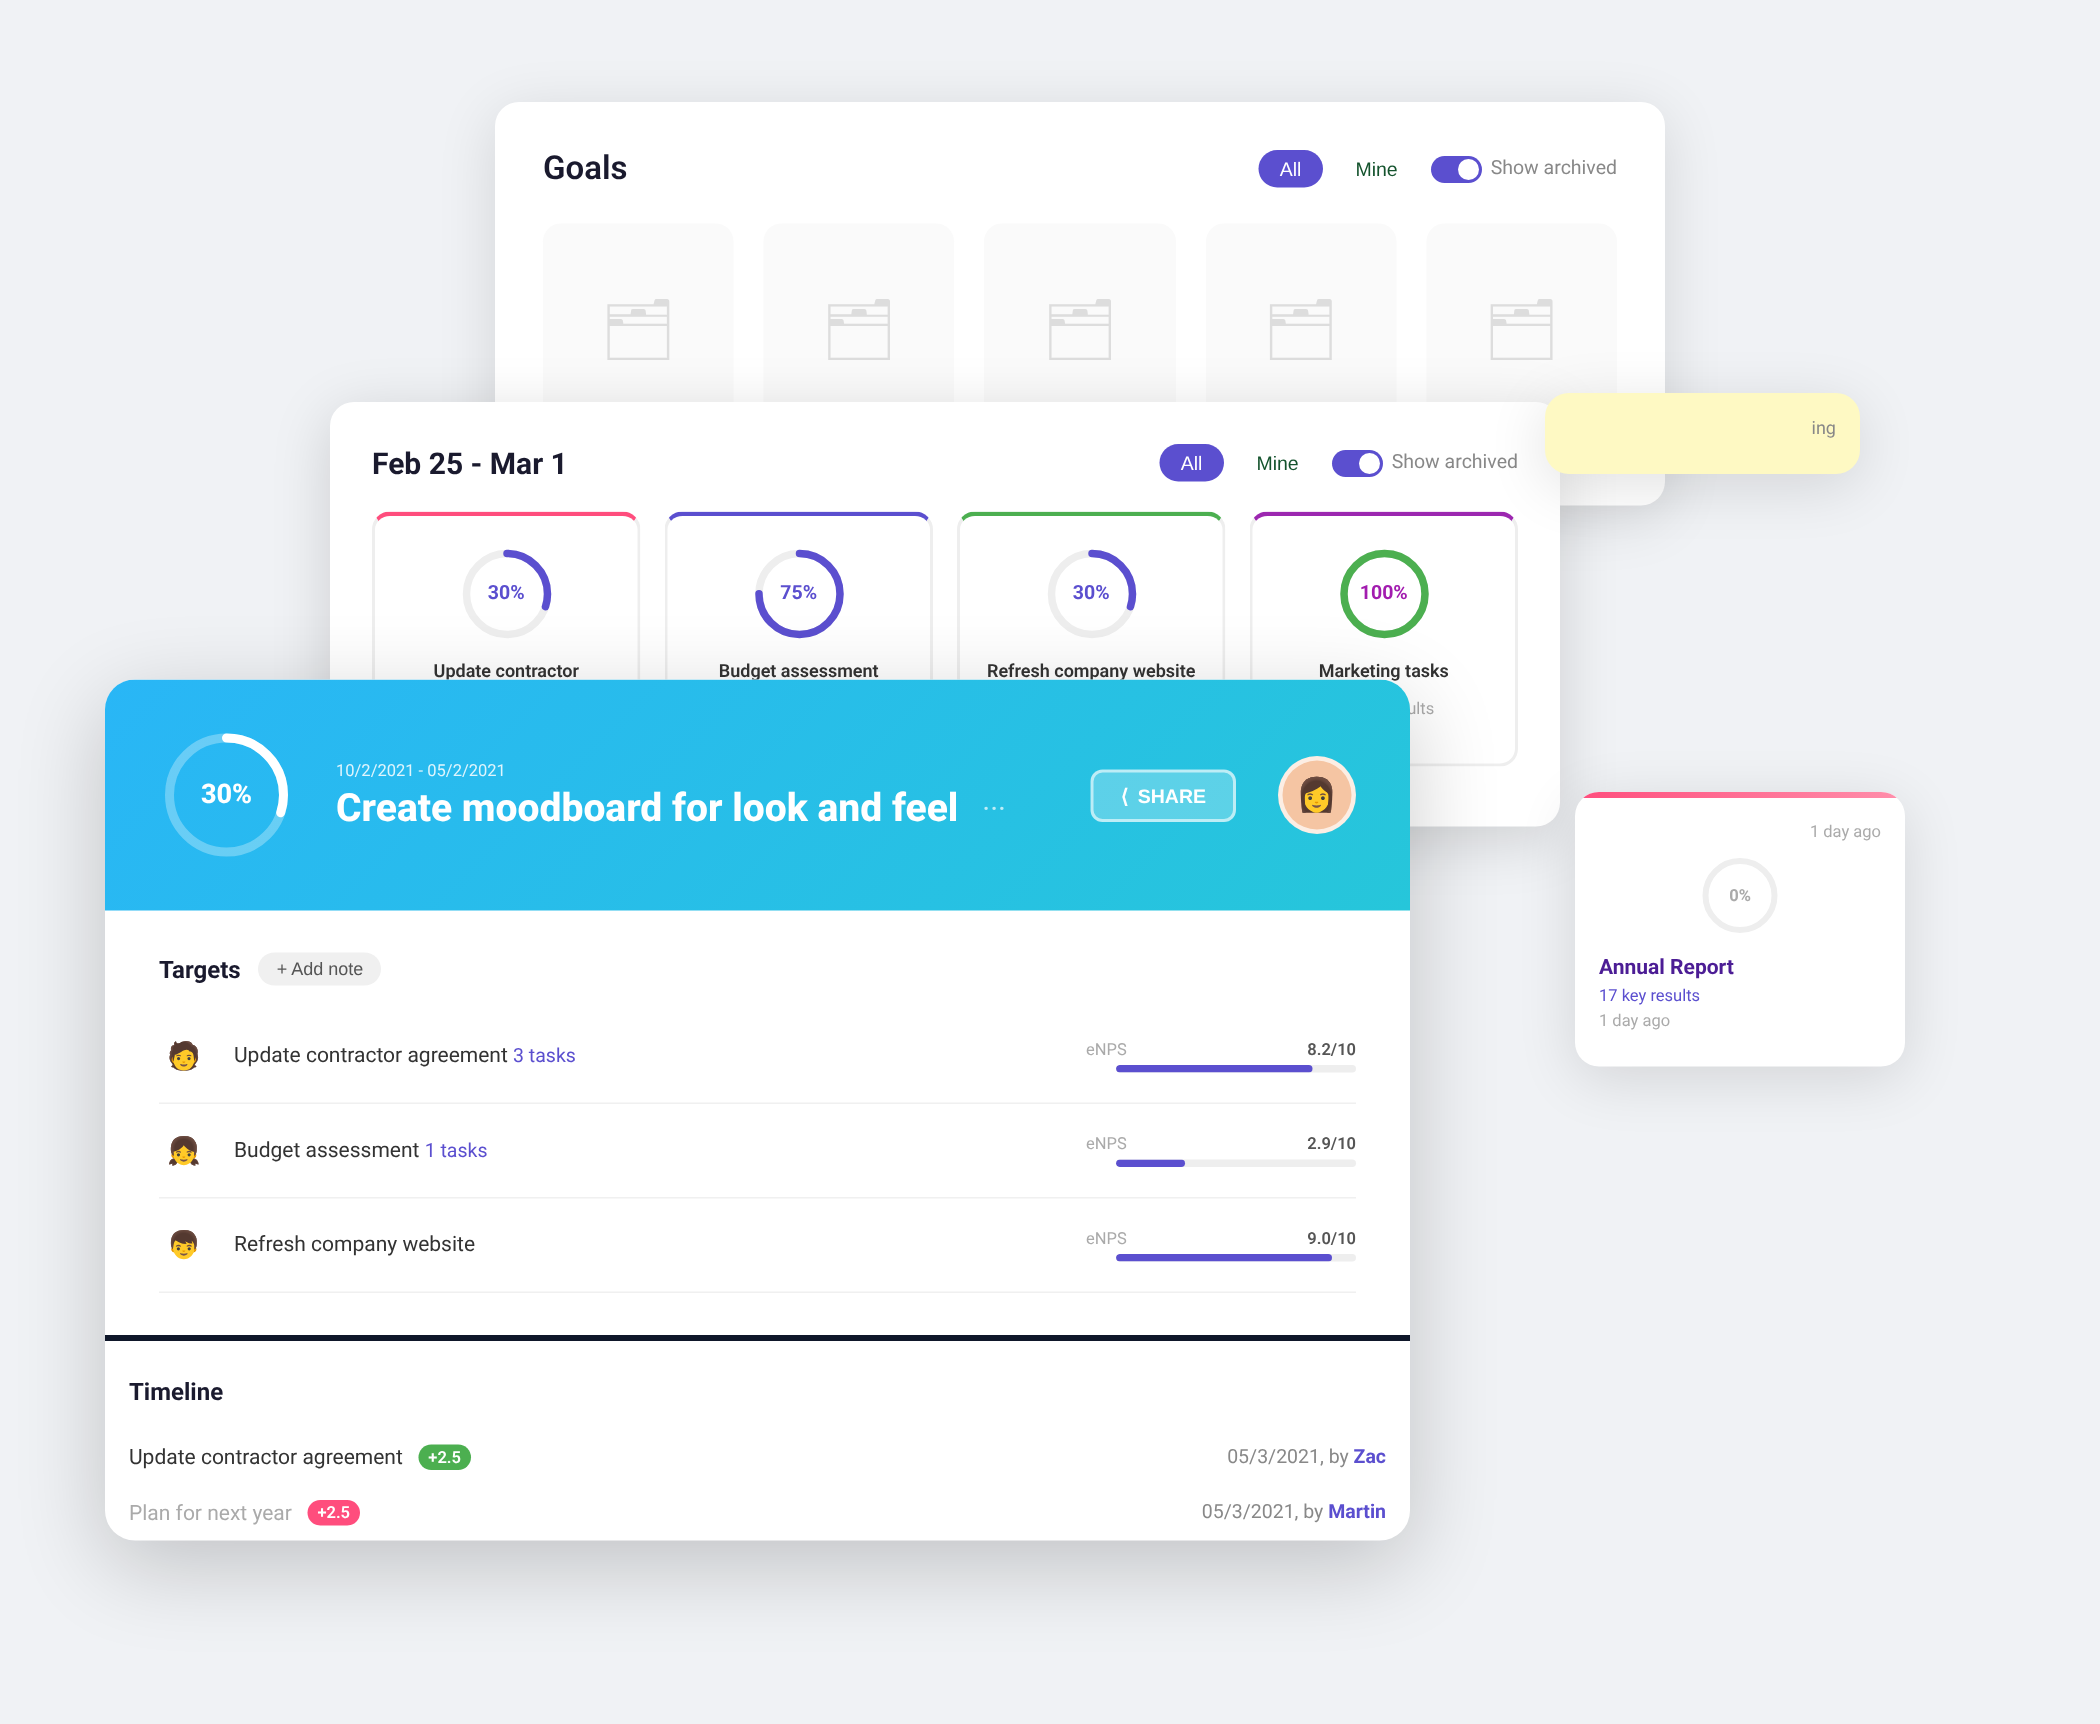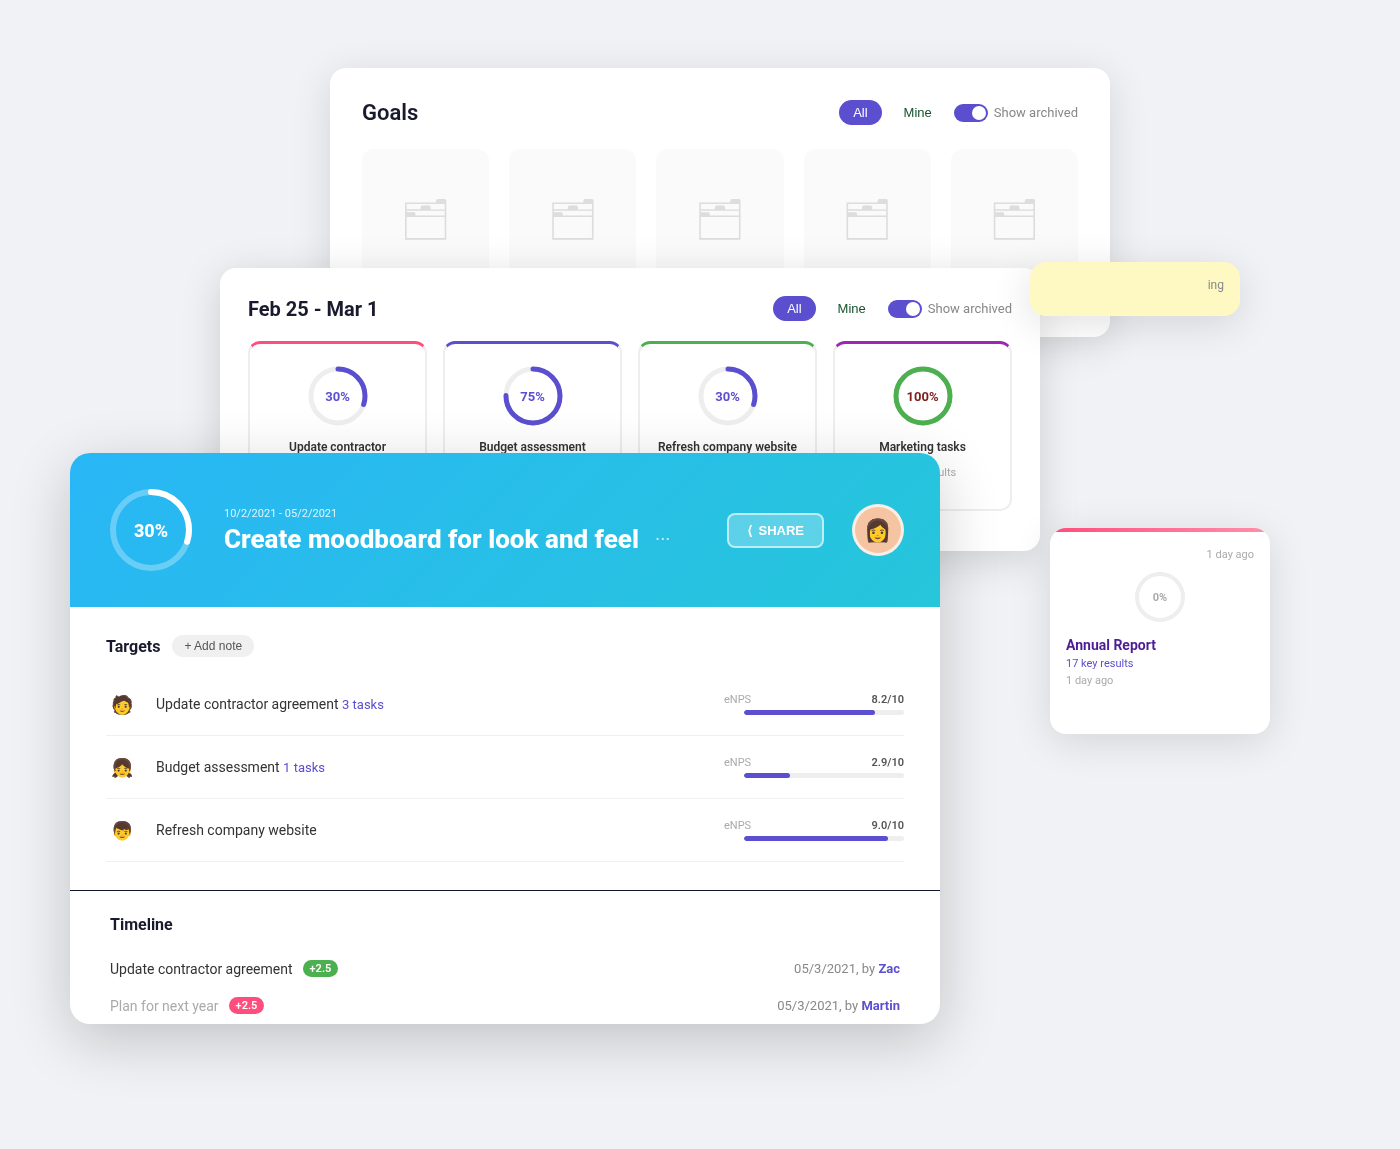--- a/index.html
+++ b/index.html
@@ -158,21 +158,21 @@
     }
     .circular-progress .pct-label {
       position: absolute;
       top: 50%;
       left: 50%;
       transform: translate(-50%, -50%);
       font-size: 13px;
       font-weight: 700;
       color: #5b4fcf;
     }
-    .circular-progress .pct-label.green { color: #7f1d1d; }
+    .circular-progress .pct-label.green { color: #a21caf; }
 
     .goal-card-name {
       font-size: 12px;
       font-weight: 600;
       color: #333;
       text-align: center;
     }
     .goal-card-meta {
       font-size: 11px;
       color: #aaa;
@@ -366,22 +366,22 @@
       overflow: hidden;
     }
     .progress-bar-fill {
       height: 100%;
       border-radius: 3px;
       background: #5b4fcf;
     }
 
     
     .timeline-section {
-      padding: 24px 40px 0;
-      border-top: 1px solid #0f172a;
+      padding: 24px 16px 0;
+      border-top: 4px solid #0f172a;
     }
     .timeline-title {
       font-size: 16px;
       font-weight: 700;
       color: #1a1a2e;
       margin-bottom: 16px;
     }
     .timeline-row {
       display: flex;
       align-items: center;
@@ -425,21 +425,21 @@
 
     
     .panel-annual {
       position: absolute;
       top: 490px;
       right: 130px;
       width: 220px;
       background: #fff;
       border-radius: 16px;
       box-shadow: 0 8px 40px rgba(0,0,0,0.12);
-      padding: 0 0 31px;
+      padding: 0 0 8px;
       z-index: 3;
       overflow: hidden;
     }
     .annual-top-bar {
       height: 4px;
       background: linear-gradient(90deg, #ff4d7d, #ff8fab);
       border-radius: 4px 4px 0 0;
     }
     .annual-body {
       padding: 16px;

